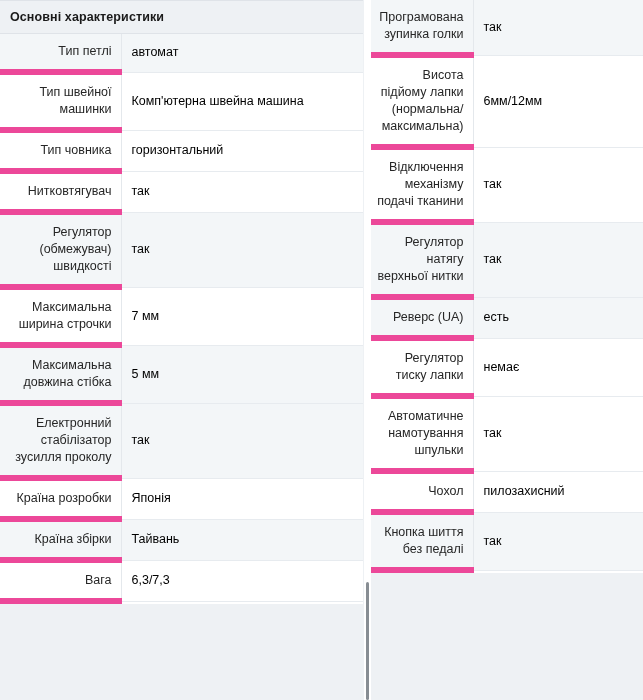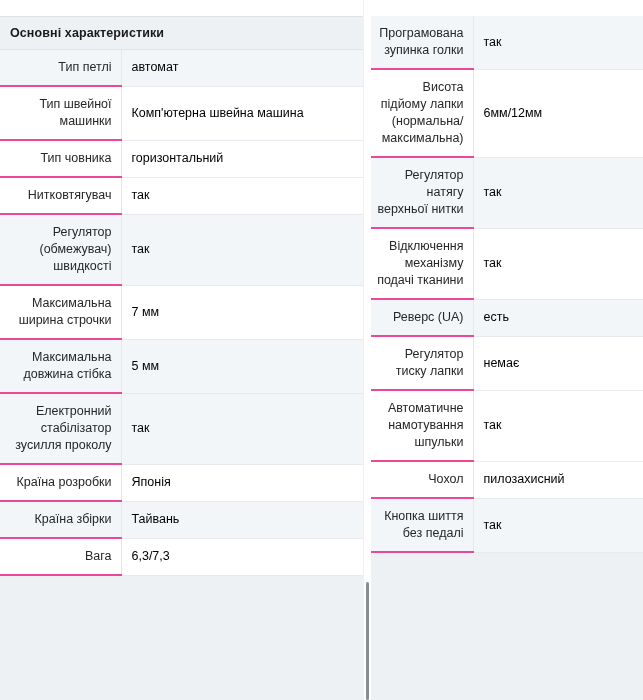--- a/index.html
+++ b/index.html
@@ -31,21 +31,20 @@
   }
   .col-right {
     left: 371px;
     width: 272px;
   }
   table.spec {
     width: 100%;
     border-collapse: collapse;
     table-layout: fixed;
     background: #ffffff;
-    margin-top: 16px;
   }
   table.spec tr.section-row > th {
     background: #eef1f4;
     color: #1a1a1a;
     font-size: 12.5px;
     font-weight: bold;
     text-align: left;
     padding: 9px 10px 9px 10px;
     border-bottom: 1px solid #dfe3e8;
     border-top: 1px solid #dfe3e8;
@@ -53,21 +52,21 @@
   }
   table.spec tr.data-row > th {
     font-size: 12.5px;
     font-weight: normal;
     color: #262626;
     text-align: right;
     vertical-align: middle;
     padding: 9px 9px 9px 6px;
     line-height: 17px;
     border-right: 1px solid #e4e8ec;
-    border-bottom: 2px solid #ec4899;
+    border-bottom: 6px solid #ec4899;
     white-space: normal;
   }
   table.spec tr.data-row > td {
     font-size: 12.5px;
     color: #000000;
     text-align: left;
     vertical-align: middle;
     padding: 9px 10px 9px 10px;
     line-height: 17px;
     border-bottom: 1px solid #e7ebef;
@@ -174,26 +173,26 @@
         </colgroup>
       <tbody>
           <tr class="data-row alt">
             <th>Програмована зупинка голки</th>
             <td>так</td>
           </tr>
           <tr class="data-row plain">
             <th>Висота підйому лапки (нормальна/ максимальна)</th>
             <td>6мм/12мм</td>
           </tr>
+          <tr class="data-row plain">
+            <th>Відключення механізму подачі тканини</th>
+            <td>так</td>
+          </tr>
           <tr class="data-row alt">
             <th>Регулятор натягу верхньої нитки</th>
-            <td>так</td>
-          </tr>
-          <tr class="data-row plain">
-            <th>Відключення механізму подачі тканини</th>
             <td>так</td>
           </tr>
           <tr class="data-row alt">
             <th>Реверс (UA)</th>
             <td>есть</td>
           </tr>
           <tr class="data-row plain">
             <th>Регулятор тиску лапки</th>
             <td>немає</td>
           </tr>

